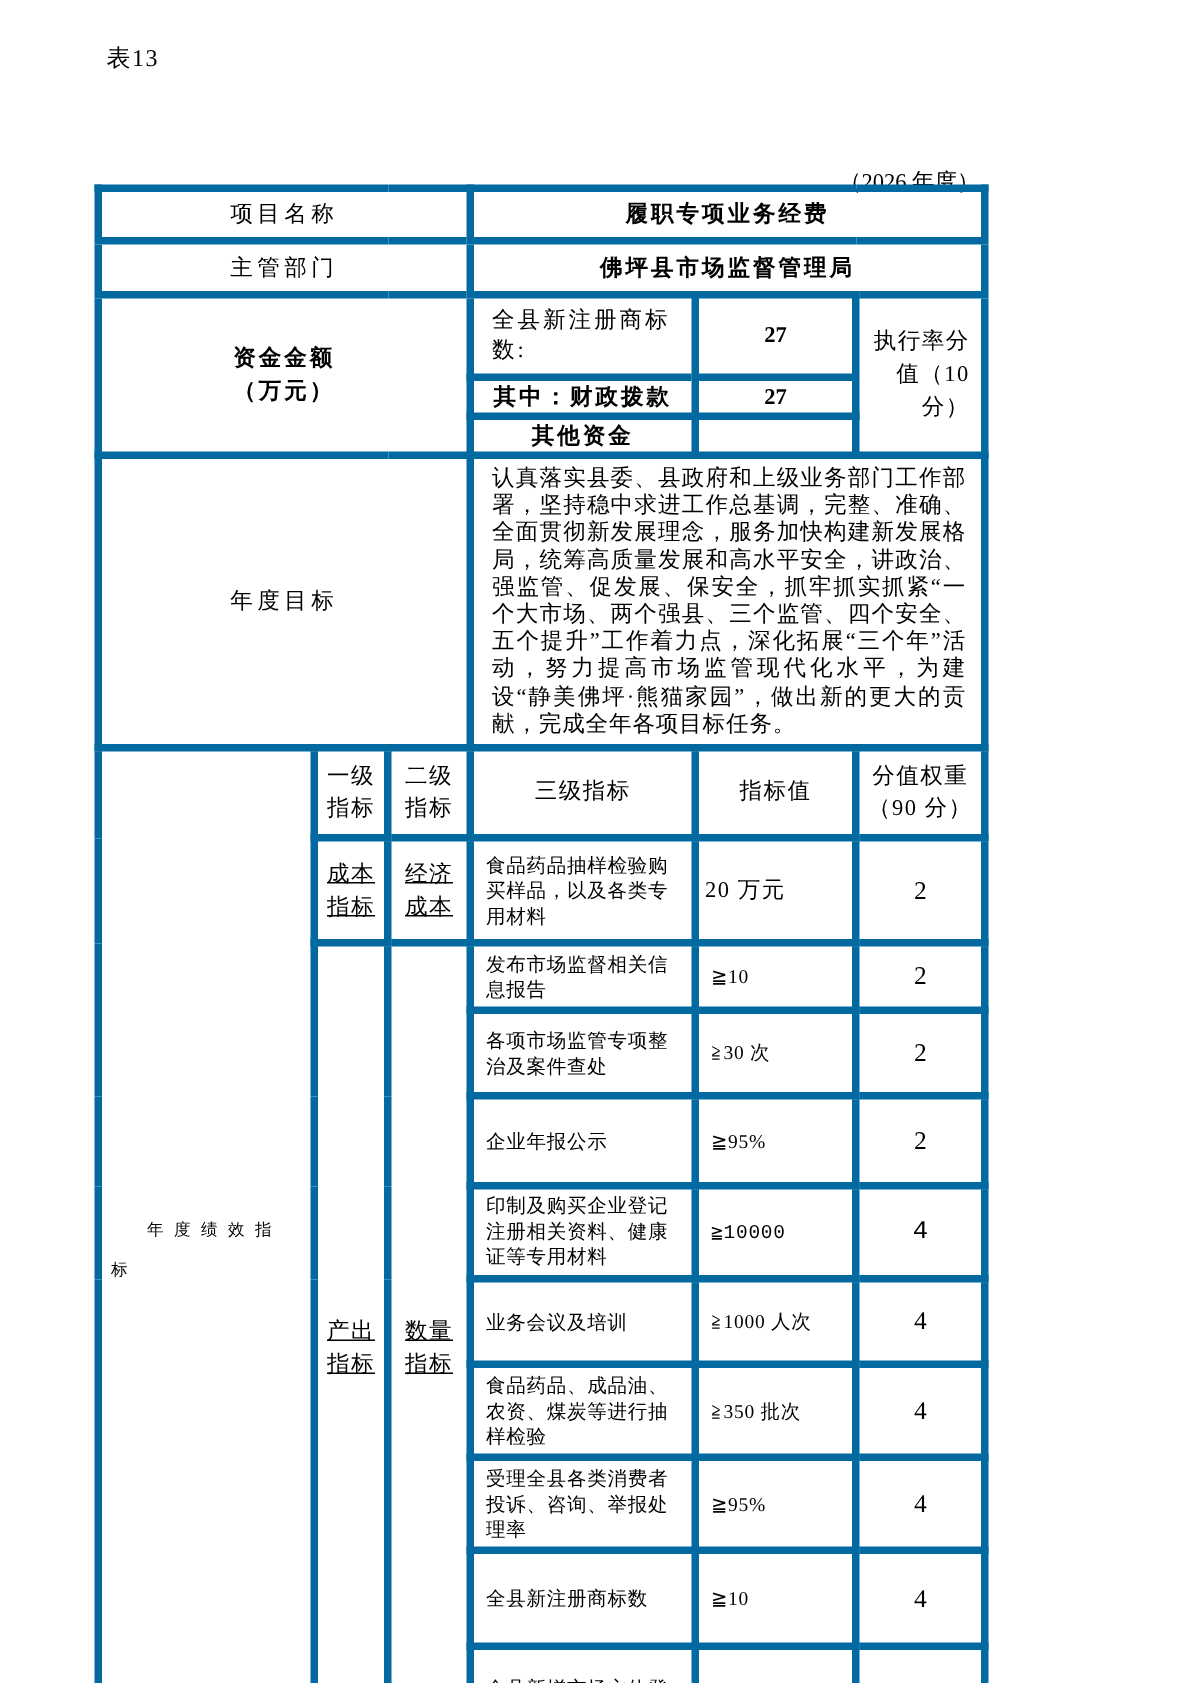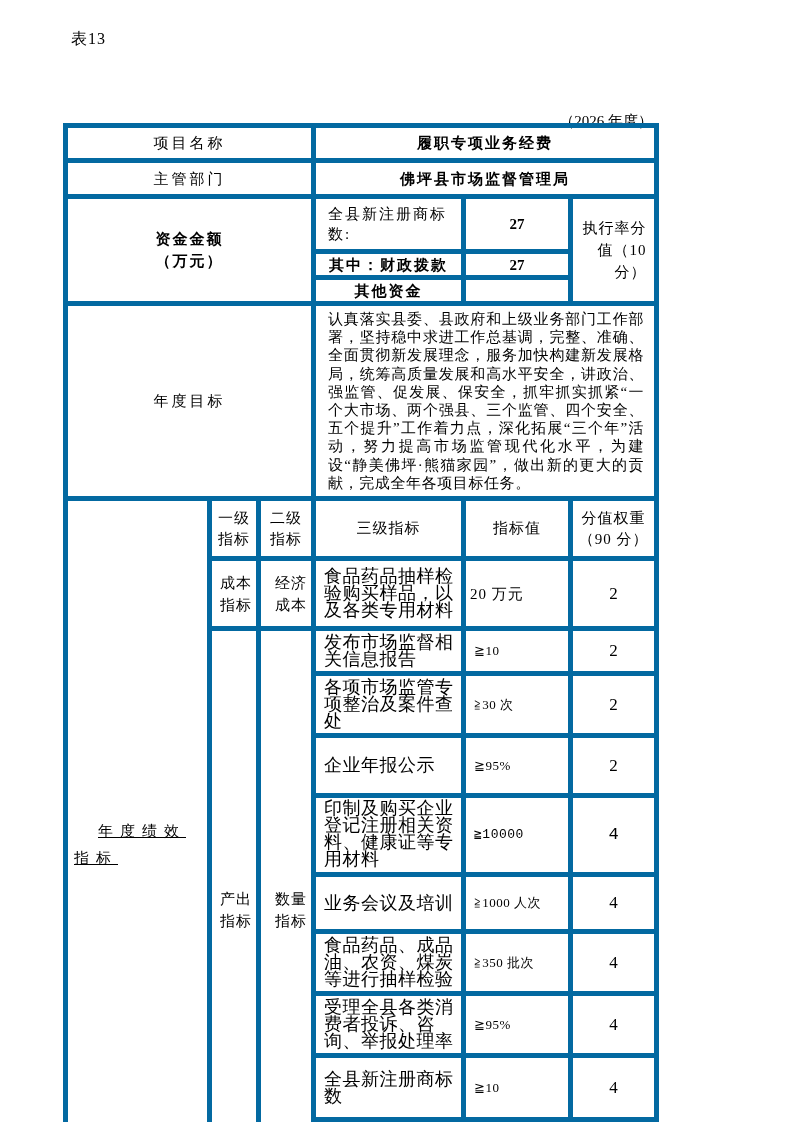--- a/index.html
+++ b/index.html
@@ -56,29 +56,29 @@
   .exec-lbl { width: 66px; margin: 16px auto; text-align: right; letter-spacing: 1px; line-height: 22px; }
   tr.r-goal { height: 164px; border-bottom: 2px solid #000; }
   td.goal-cell { vertical-align: middle; margin-top: 11px; }
   .goal-text {
     font-size: 15px; line-height: 18.2px;
     text-align: justify; letter-spacing: 0.6px;
     padding: 2px 6px 2px 8px;
   }
   .perf-cell { vertical-align: middle; }
   .perf-lbl {
-    font-size: 15px; letter-spacing: 7px; line-height: 27px;
-    text-indent: 24px; padding: 0 2px; text-decoration: underline;
+    font-size: 11px; letter-spacing: 7px; line-height: 27px;
+    text-indent: 24px; padding: 0 2px;
   }
   tr.r-head { height: 60px; }
   td.hd { text-align: center; letter-spacing: 1px; font-size: 15px; line-height: 21px; }
   .hd-weight { width: 72px; margin: 0 auto; line-height: 21px; }
-  td.grp { text-align: right; letter-spacing: 1px; line-height: 22px; font-size: 15px; }
+  td.grp { text-align: center; letter-spacing: 1px; line-height: 22px; font-size: 15px; text-decoration: underline; }
   td.l3 {
-    font-size: 18px; line-height: 17px;
+    font-size: 13px; line-height: 17px;
     text-align: left; padding: 3px 6px 3px 8px; letter-spacing: 0.5px;
   }
   td.val { font-size: 13px; text-align: left; padding-left: 8px; letter-spacing: 0.5px; }
   td.val-c { font-size: 15px; text-align: left; letter-spacing: 1px; }
   td.wt { font-size: 17px; text-align: center; }
   tr.row-h70 { height: 70px; }
   tr.row-h34 { height: 34px; }
   tr.row-h57 { height: 57px; }
   tr.row-h60 { height: 60px; }
   tr.row-h62 { height: 62px; font-family: Liberation Mono, monospace; }

